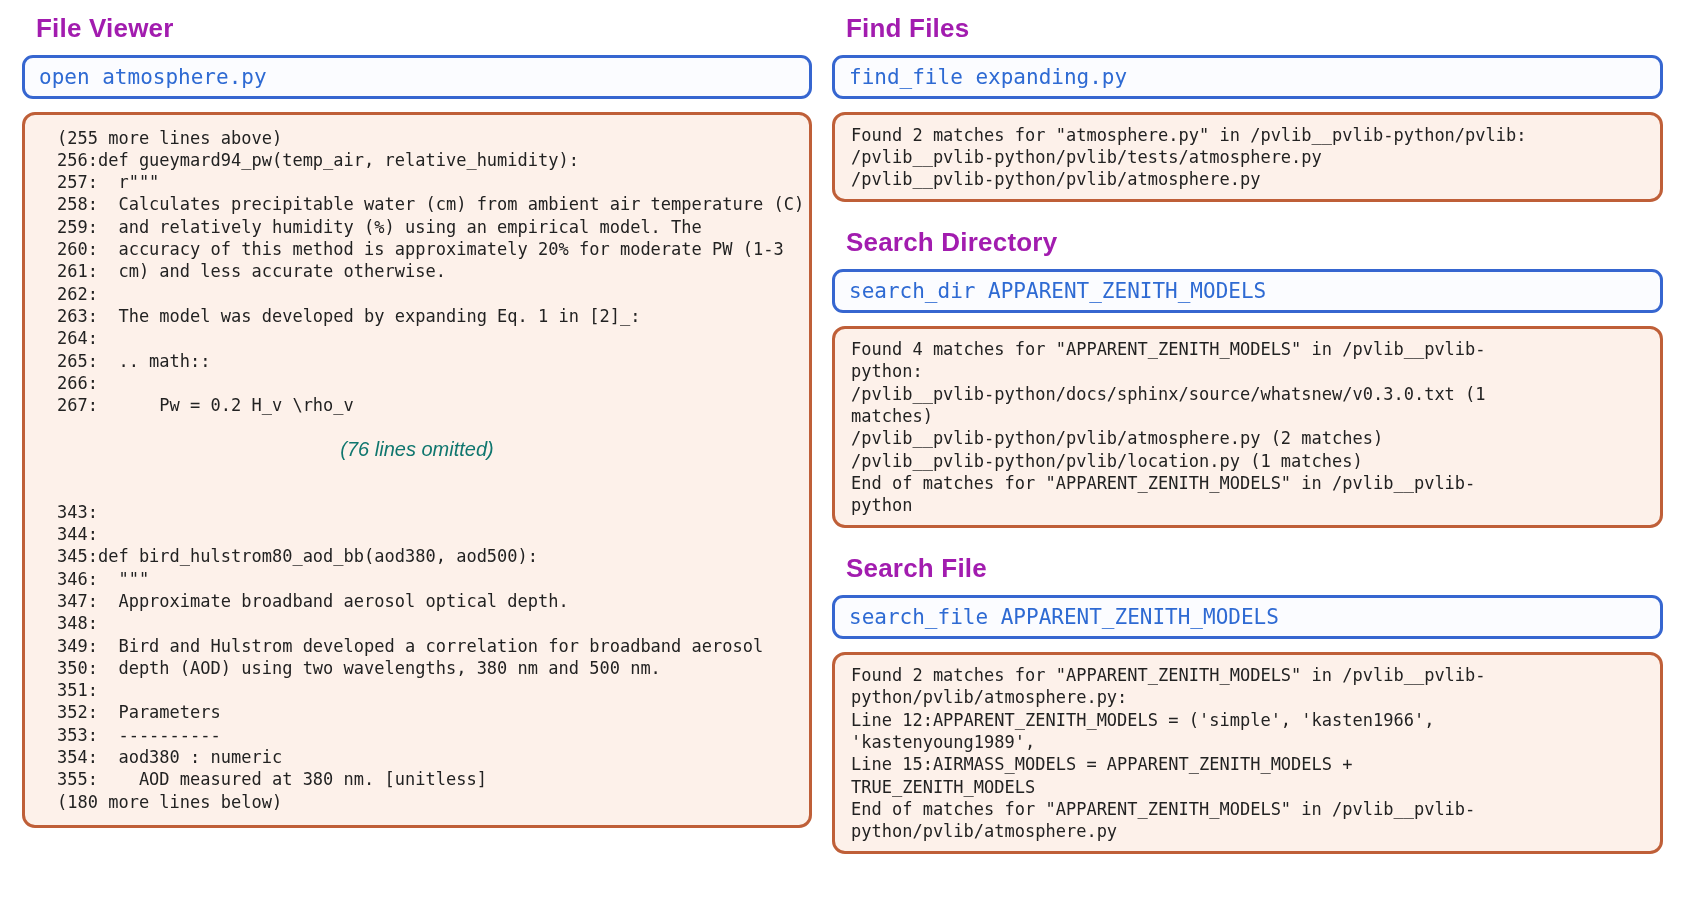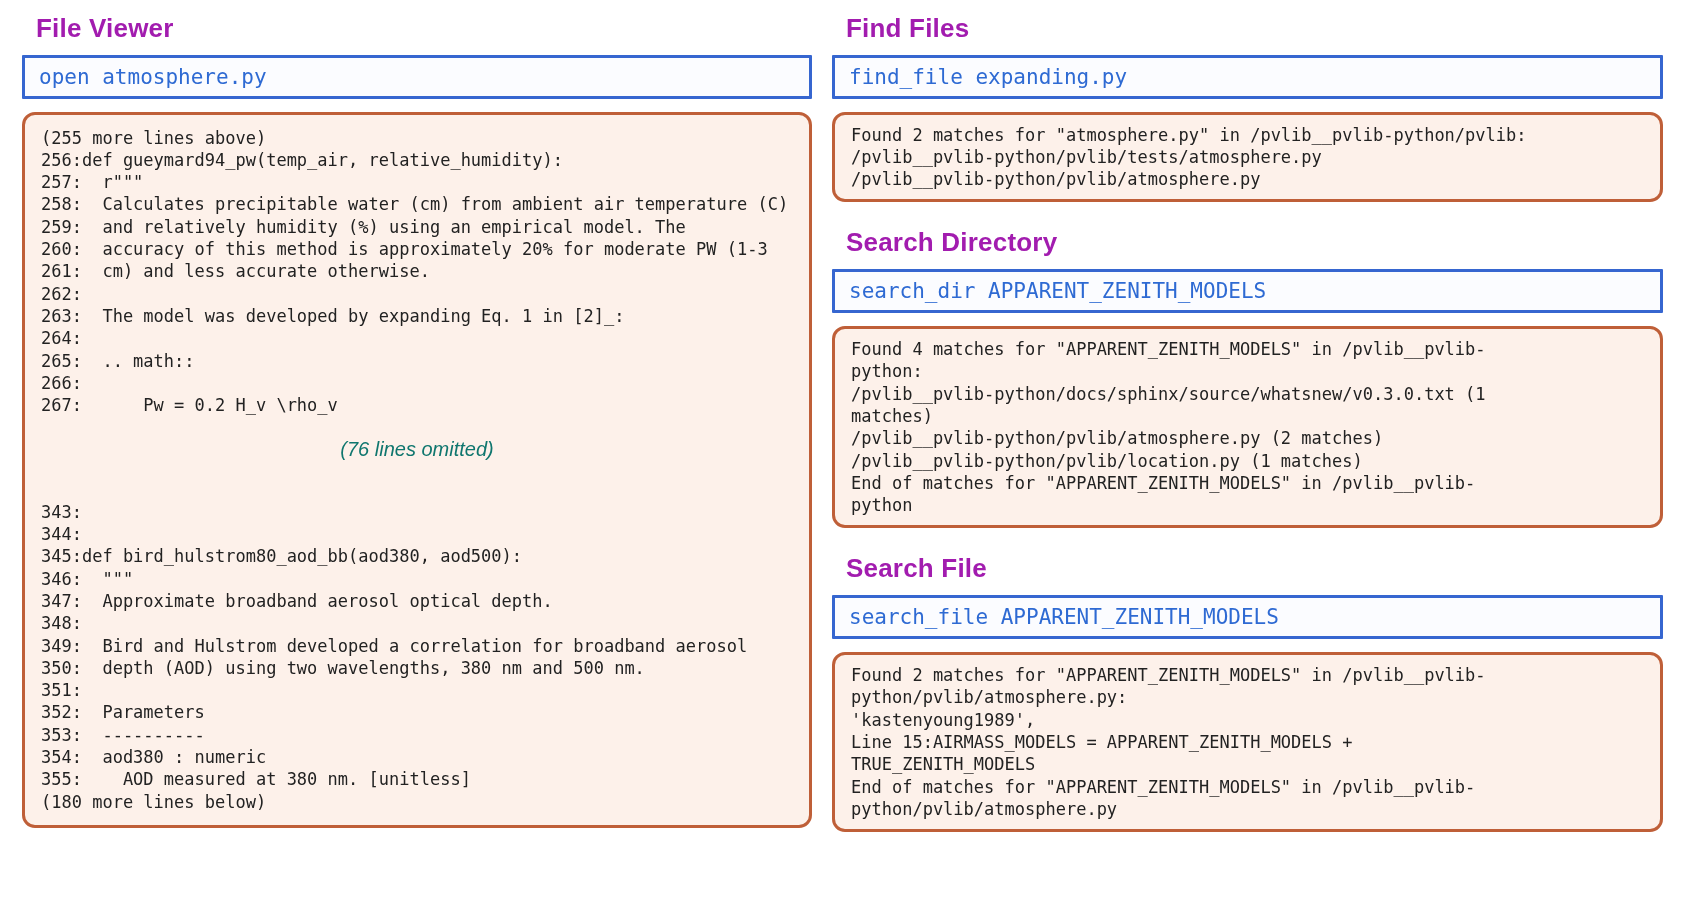--- a/index.html
+++ b/index.html
@@ -21,39 +21,39 @@
     font-weight: 600;
     color: #a21caf;
     letter-spacing: 0.2px;
     margin: 0 0 12px 14px;
     line-height: 1.1;
   }
 
   .cmd-box {
     border: 3.5px solid #3666d0;
     background: #fbfcff;
-    border-radius: 1px;
+    border-radius: 11px;
     height: 44px;
     display: flex;
     align-items: center;
     padding: 0 14px;
     margin-bottom: 13px;
   }
   .cmd-text {
     font-family: "DejaVu Sans Mono", monospace;
     font-size: 21px;
     color: #2e6ad3;
     white-space: pre;
   }
 
   .out-box {
     border: 3.5px solid #bf5f38;
     background: #fdf1ea;
     border-radius: 13px;
-    padding: 12px 16px;
+    padding: 12px 32px;
     font-family: "DejaVu Sans Mono", monospace;
     font-size: 17px;
     color: #222222;
     line-height: 22.3px;
   }
   .col-right .out-box { padding: 9px 16px; }
 
   .line { white-space: pre; }
 
   .omitted {
@@ -147,20 +147,21 @@
     </section>
 
     <section class="panel">
       <h2 class="panel-title">Search File</h2>
       <div class="cmd-box">
         <span class="cmd-text">search_file APPARENT_ZENITH_MODELS</span>
       </div>
       <div class="out-box">
           <div class="line">Found 2 matches for "APPARENT_ZENITH_MODELS" in /pvlib__pvlib-</div>
           <div class="line">python/pvlib/atmosphere.py:</div>
+          <div class="line">Line 12:APPARENT_ZENITH_MODELS = ('simple', 'kasten1966',</div>
           <div class="line">'kastenyoung1989',</div>
           <div class="line">Line 15:AIRMASS_MODELS = APPARENT_ZENITH_MODELS +</div>
           <div class="line">TRUE_ZENITH_MODELS</div>
           <div class="line">End of matches for "APPARENT_ZENITH_MODELS" in /pvlib__pvlib-</div>
           <div class="line">python/pvlib/atmosphere.py</div>
         </div>
     </section>
 
   </div>
 </div>

